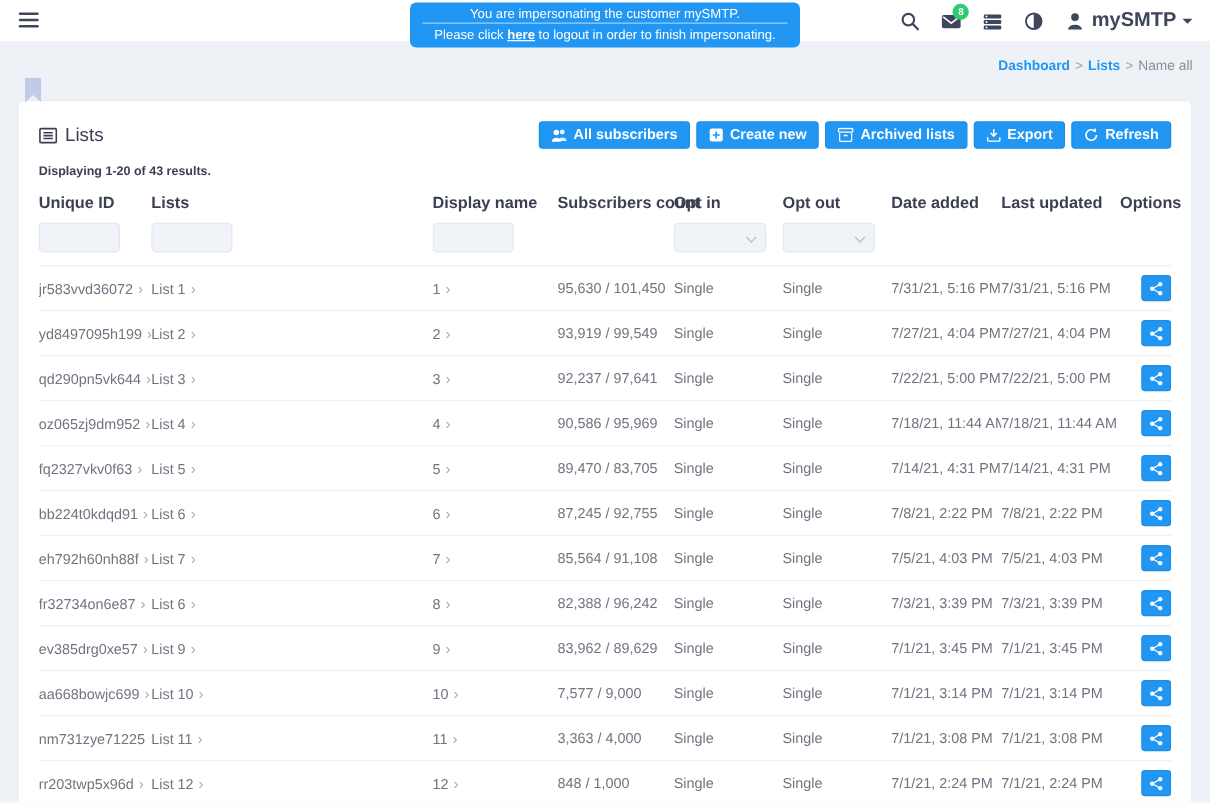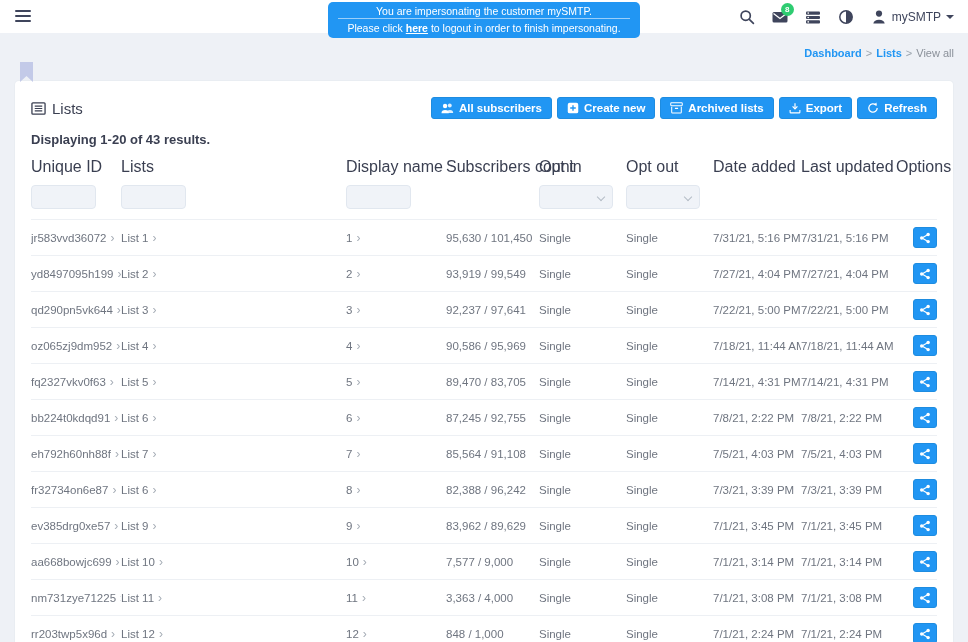--- a/index.html
+++ b/index.html
@@ -21,21 +21,21 @@
   .banner-link { font-weight:bold; text-decoration:underline; color:#fff; cursor:pointer; }
   .topbar-right { position:absolute; right:14px; top:0; height:33px; display:flex; align-items:center; gap:17px; }
   .tb-icon { width:16px; height:16px; display:block; cursor:pointer; }
   .mail-wrap { position:relative; }
   .badge {
     position:absolute; top:-6px; right:-6px; min-width:13px; height:13px; border-radius:7px;
     background:#2ecc71; color:#fff; font-size:8px; font-weight:bold;
     display:flex; align-items:center; justify-content:center; padding:0 2px;
   }
   .user-menu { display:flex; align-items:center; gap:5px; cursor:pointer; }
-  .user-name { font-size:12px; font-weight:400; color:#3f455c; }
+  .user-name { font-size:16px; font-weight:700; color:#3f455c; }
   .caret { width:0; height:0; border-left:4px solid transparent; border-right:4px solid transparent; border-top:4px solid #3f455c; }
   
   .breadcrumb { padding:14px 14px 0; text-align:right; font-size:11px; color:#8a9099; height:27px; }
   .crumb-link { color:#2196f3; font-weight:bold; text-decoration:none; cursor:pointer; }
   .crumb-sep { margin:0 4px; color:#9aa3ad; }
   
   .bookmark {
     position:absolute; left:20px; top:62px; width:13px; height:20px; background:#c3cae8;
     clip-path:polygon(0 0,100% 0,100% 100%,50% 70%,0 100%); cursor:pointer; z-index:5;
   }
@@ -46,24 +46,24 @@
   }
   .card-head { display:flex; justify-content:space-between; align-items:center; height:22px; }
   .page-title { display:flex; align-items:center; gap:6px; font-size:15px; color:#3a3f51; }
   .btn-row { display:flex; gap:5px; }
   .btn {
     display:inline-flex; align-items:center; gap:5px; background:#2196f3; color:#fff;
     border:1px solid #1e8ce0; border-radius:3px; font-size:11.5px; font-weight:bold;
     height:22px; padding:0 9px; cursor:pointer; font-family:inherit; white-space:nowrap;
   }
   .btn .caret { border-top-color:#fff; margin-left:1px; }
-  .results { margin-top:13px; font-size:13px; font-weight:600; color:#3a3f51; }
+  .results { margin-top:13px; font-size:10px; font-weight:600; color:#3a3f51; }
   
   table { width:100%; border-collapse:collapse; table-layout:fixed; margin-top:3px; }
-  th { text-align:left; font-size:16px; font-weight:normal; color:#3a3f51; padding:8px 4px 9px 0; white-space:nowrap; }
+  th { text-align:left; font-size:13px; font-weight:bold; color:#3a3f51; padding:8px 4px 9px 0; white-space:nowrap; }
   th.right, td.right { text-align:right; padding-right:0; }
   td { font-size:11.5px; color:#6f7580; vertical-align:middle; white-space:nowrap; overflow:hidden; }
   .filter-row td { padding:0 0 10px 0; }
   .filter-input {
     width:65px; height:24px; background:#f0f3f8; border:1px solid #e1e7ef; border-radius:4px;
     outline:none; padding:0 6px; font-family:inherit; font-size:11px; color:#3a3f51;
   }
   .filter-select {
     position:relative; width:74px; height:24px; background:#f0f3f8;
     border:1px solid #e1e7ef; border-radius:4px; cursor:pointer;
@@ -125,21 +125,21 @@
         <circle cx="8" cy="4.6" r="3.1" fill="#3f455c"></circle>
         <path d="M2.3 14.5 a5.8 4.6 0 0 1 11.4 0 z" fill="#3f455c"></path>
       </svg>
       <span class="user-name">mySMTP</span>
       <span class="caret"></span>
     </span>
   </div>
 </div>
 
 <div class="breadcrumb">
-  <a class="crumb-link">Dashboard</a><span class="crumb-sep">&gt;</span><a class="crumb-link">Lists</a><span class="crumb-sep">&gt;</span><span>View all</span>
+  <a class="crumb-link">Dashboard</a><span class="crumb-sep">&gt;</span><a class="crumb-link">Lists</a><span class="crumb-sep">&gt;</span><span>Name all</span>
 </div>
 
 <div class="bookmark"></div>
 
 <div class="card">
   <div class="card-head">
     <div class="page-title">
       <svg width="15" height="15" viewBox="0 0 16 16">
         <rect x="1" y="2" width="14" height="12" rx="1" fill="none" stroke="#3a3f51" stroke-width="1.4"></rect>
         <line x1="4" y1="5.5" x2="12" y2="5.5" stroke="#3a3f51" stroke-width="1.3"></line>

